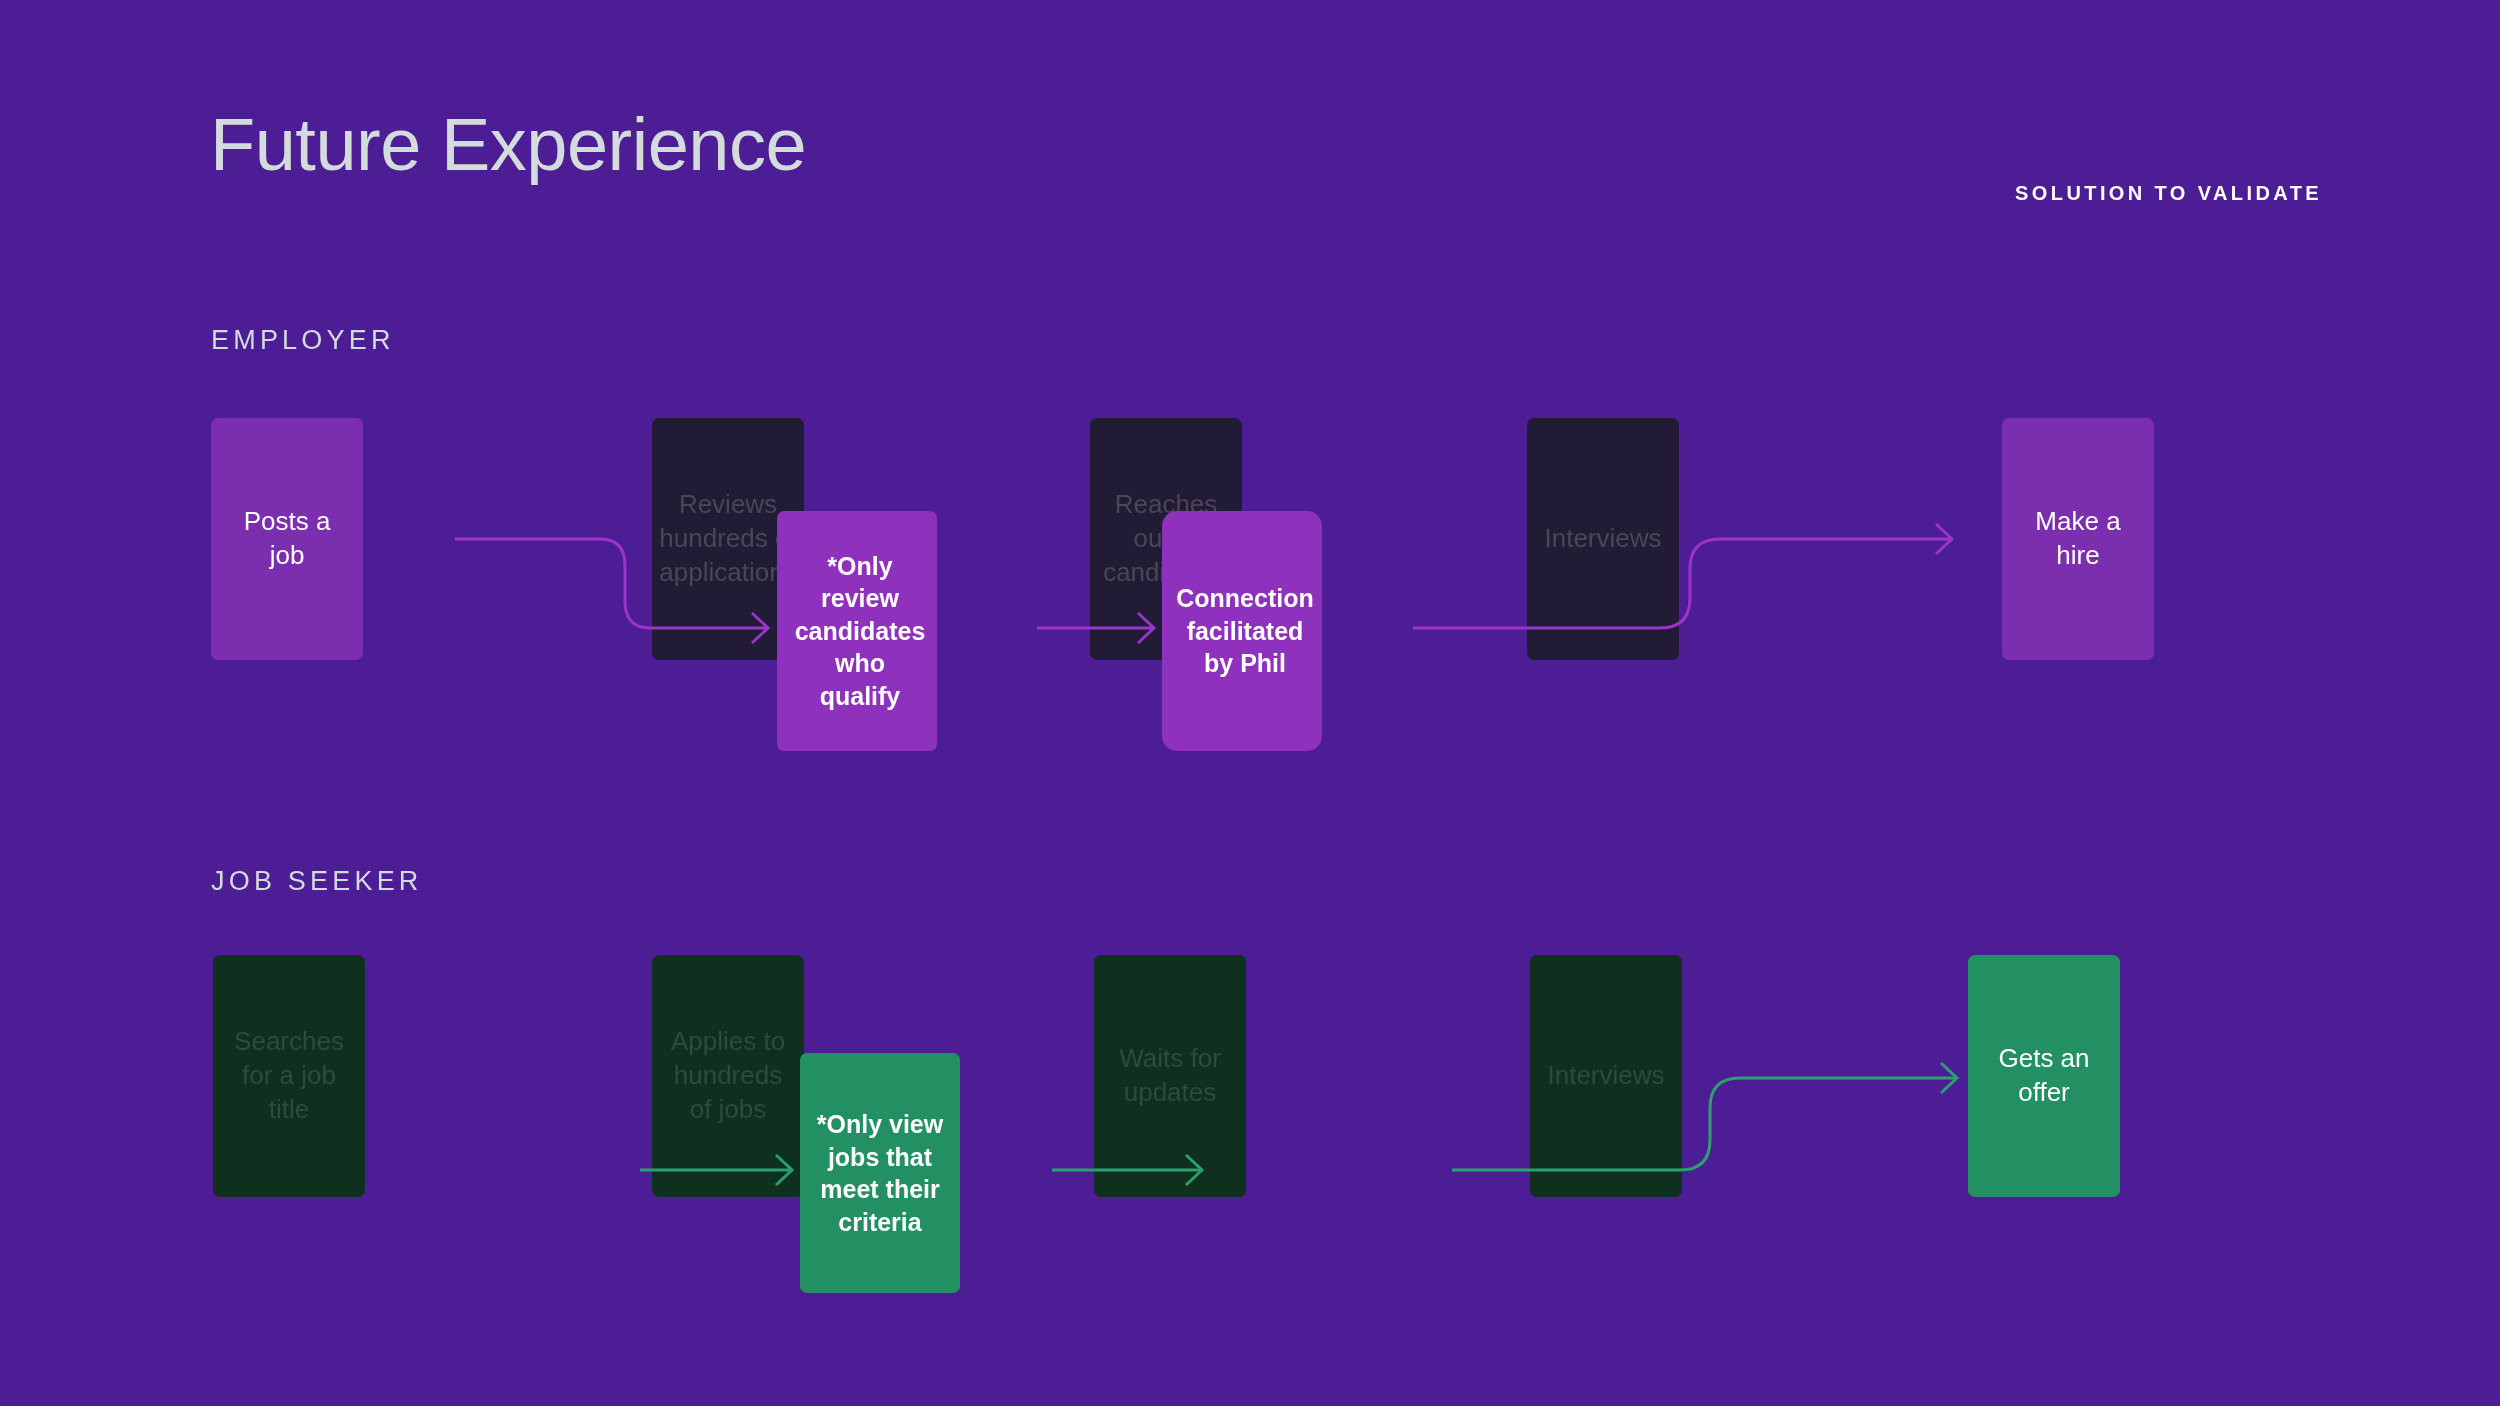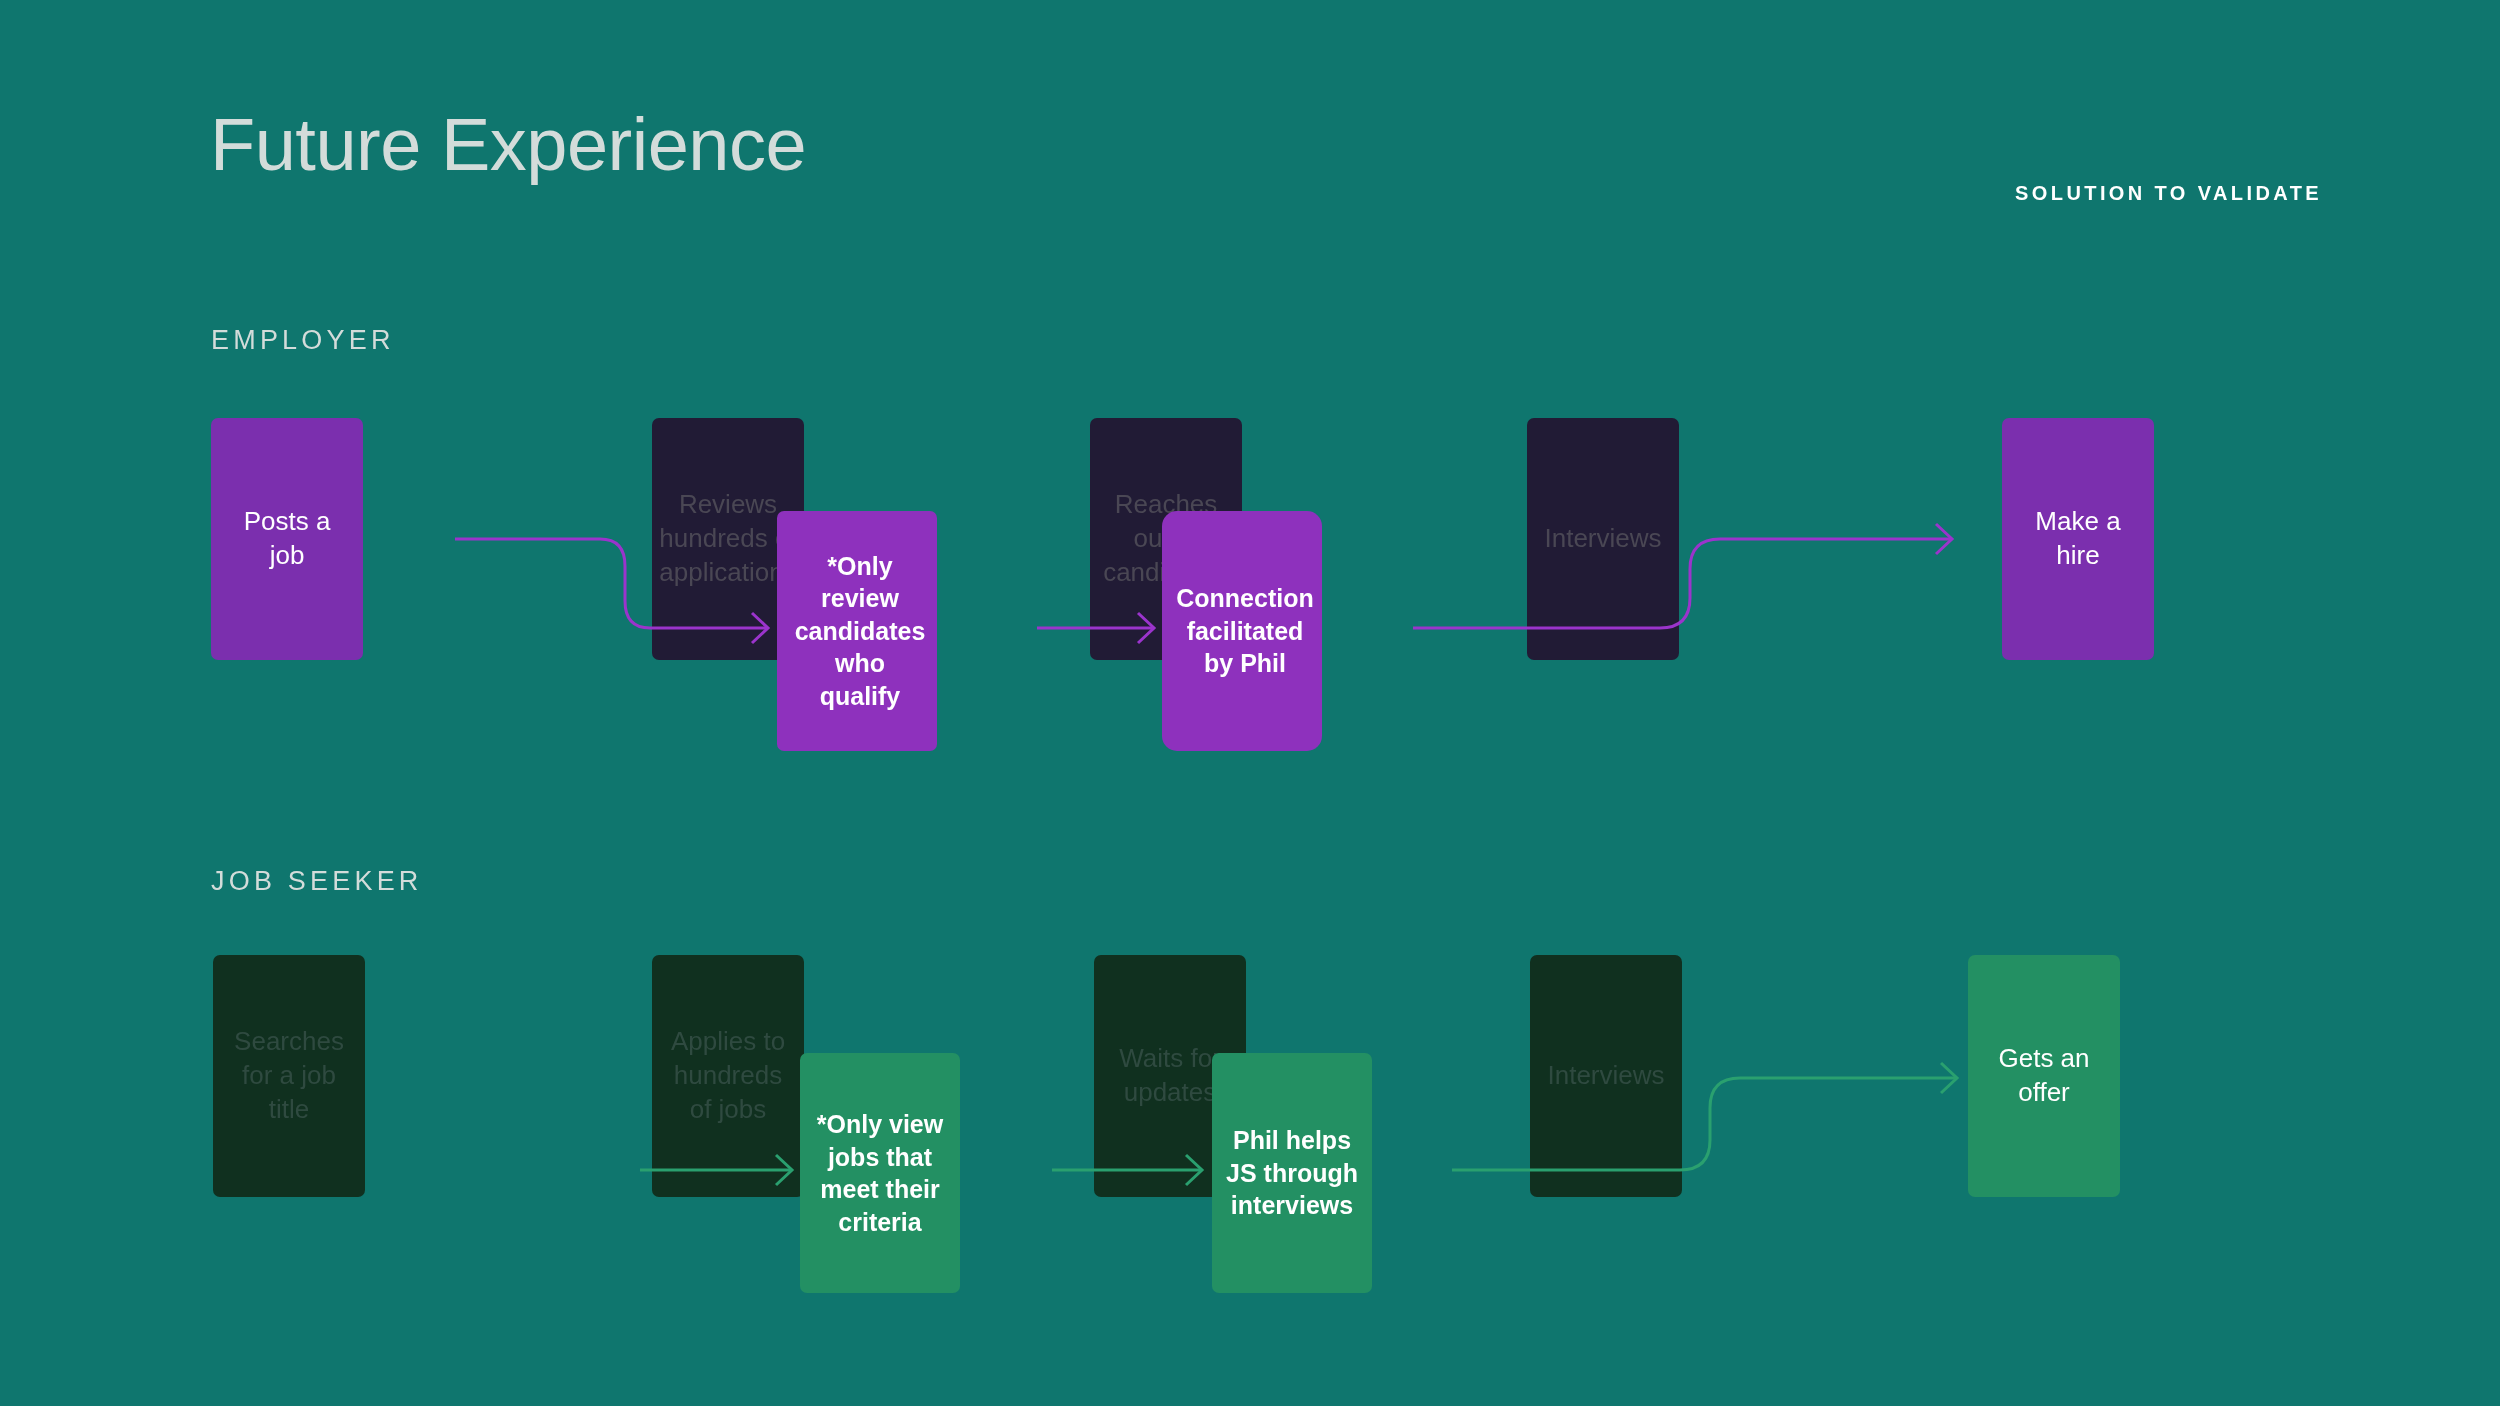--- a/index.html
+++ b/index.html
@@ -5,21 +5,21 @@
 <style>
   * { margin:0; padding:0; box-sizing:border-box; }
   html, body { background:#0a1614; }
   body {
     width:2500px; height:1406px;
     font-family:"Liberation Sans", sans-serif;
     -webkit-font-smoothing:antialiased;
     overflow:hidden;
     position:relative;
   }
-  .slide { position:absolute; inset:0; background:#0f766e; }
+  .slide { position:absolute; inset:0; background:#4c1d95; }
 
   
   .page-title {
     position:absolute; left:210px; top:108px;
     font-size:74px; font-weight:400; letter-spacing:-0.5px;
     color:#d3dcda; line-height:1;
   }
   .kicker {
     position:absolute; right:178px; top:182px;
     font-size:20px; font-weight:600; letter-spacing:3.4px;
@@ -156,17 +156,14 @@
 
   <div class="card solid green" style="left:1968px; top:955px;text-align:center;">
     <span>Gets an offer</span>
   </div>
 
 
   <div class="card overlay green" style="left:800px; top:1053px;">
     <span>*Only view jobs that meet their criteria</span>
   </div>
 
-  <div class="card overlay green" style="left:1212px; top:1053px;">
-    <span>Phil helps JS through interviews</span>
-  </div>
 
 </div>
 
 </body></html>

